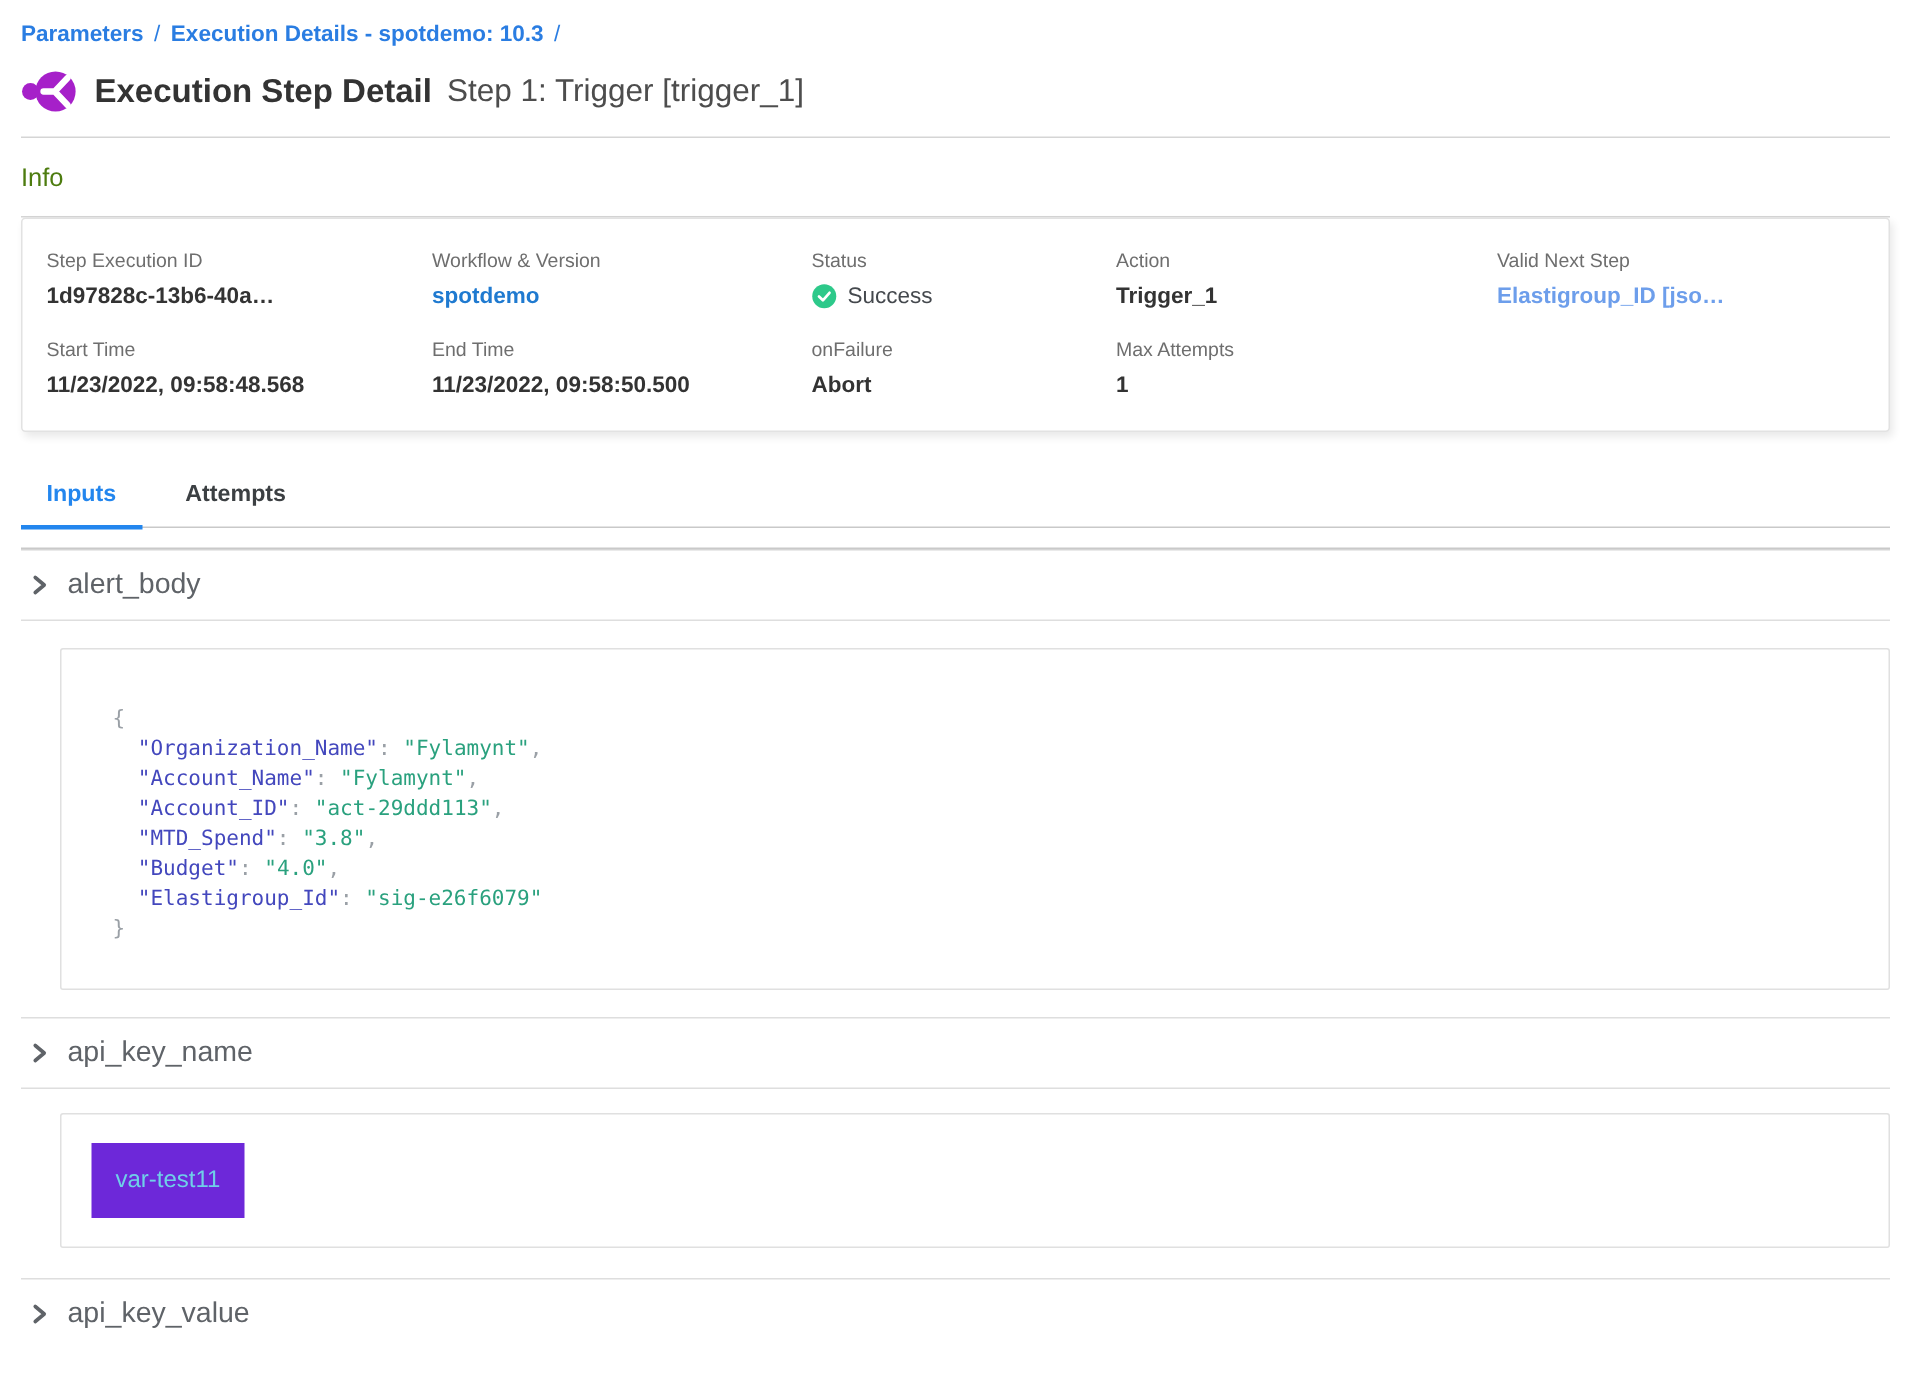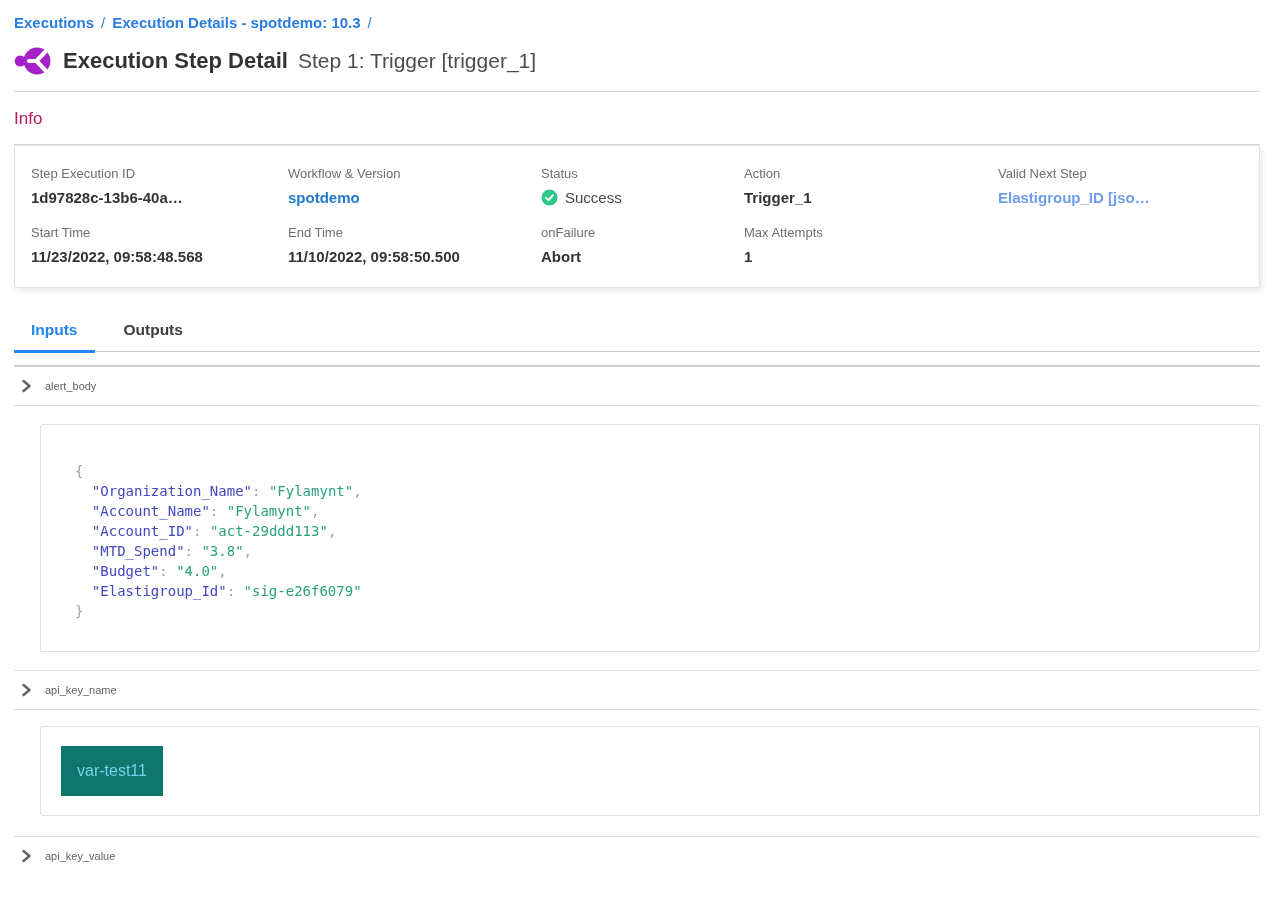--- a/index.html
+++ b/index.html
@@ -21,21 +21,21 @@
   .title-row { display: flex; align-items: center; margin-bottom: 15px; }
   .logo { flex: 0 0 auto; margin-right: 12px; display: flex; }
   .page-title { font-size: 22px; font-weight: 700; color: #333333; }
   .page-subtitle { font-size: 21px; font-weight: 400; color: #4d4d4d; margin-left: 10px; }
 
   .divider { border: none; border-top: 1px solid #d5d5d5; margin: 0; }
   .divider.strong { border-top-color: #c9c9c9; }
   .divider.light { border-top-color: #dedede; }
 
   
-  .info-heading { font-size: 17px; font-weight: 400; color: #be185d; padding: 17px 0 15px 0; }
+  .info-heading { font-size: 17px; font-weight: 400; color: #4d7c0f; padding: 17px 0 15px 0; }
 
   .info-card {
     border: 1px solid #e2e2e2;
     border-radius: 3px;
     box-shadow: 2px 3px 6px rgba(0,0,0,0.09);
     padding: 20px 16px 22px 16px;
     background: #fff;
   }
   .card-grid { display: grid; grid-template-columns: 257px 253px 203px 254px 1fr; row-gap: 19px; }
   .field-label { font-size: 13px; color: #6e6e6e; margin-bottom: 8px; }
@@ -58,21 +58,21 @@
   .tab-spacer { height: 13px; }
 
   
   .params-header { display: flex; align-items: center; padding: 12px 0 12px 16px; }
   .params-title { font-size: 15.5px; font-weight: 600; color: #3b3f44; }
   .params-header .arrow-btn { margin-left: 16px; display: flex; cursor: pointer; }
 
   
   .param-row { display: flex; align-items: center; padding: 12px 0 12px 6px; cursor: pointer; }
   .param-row .chev { display: flex; margin-right: 12px; }
-  .param-label { font-size: 11px; color: #5f6368; }
+  .param-label { font-size: 19px; color: #5f6368; }
 
   
   .code-panel {
     margin: 18px 0 18px 26px;
     border: 1px solid #e0e0e0;
     border-radius: 2px;
     padding: 36px 34px 30px 34px;
     background: #fff;
   }
   .code { font-family: "DejaVu Sans Mono", monospace; font-size: 14px; line-height: 20px; white-space: pre; }
@@ -82,34 +82,34 @@
 
   .value-panel {
     margin: 16px 0 20px 26px;
     border: 1px solid #e0e0e0;
     border-radius: 2px;
     padding: 19px 20px;
     background: #fff;
   }
   .chip {
     display: inline-block;
-    background: #0f766e;
+    background: #6d28d9;
     padding: 16px 16px;
     font-size: 16px;
     color: #6fd0e8;
     min-width: 70px;
   }
 </style>
 </head>
 <body>
 
 <div class="container">
 
   <div class="breadcrumb">
-    <span class="crumb">Executions</span><span class="sep">/</span><span class="crumb">Execution Details - spotdemo: 10.3</span><span class="sep">/</span>
+    <span class="crumb">Parameters</span><span class="sep">/</span><span class="crumb">Execution Details - spotdemo: 10.3</span><span class="sep">/</span>
   </div>
 
   <div class="title-row">
     <span class="logo">
       <svg width="37" height="30" viewBox="0 0 37 30">
         <circle cx="6.3" cy="15" r="5.6" fill="#a620c9"></circle>
         <circle cx="23" cy="15" r="13.4" fill="#a620c9"></circle>
         <path d="M15 15 h7.5 M22.5 15 l8.5 -9 M22.5 15 l8.5 9" stroke="#ffffff" stroke-width="4.2" fill="none" stroke-linecap="round"></path>
       </svg>
     </span>
@@ -158,40 +158,40 @@
         <div class="field-value link-light">Elastigroup_ID [jso…</div>
       </div>
 
       <div>
         <div class="field-label">Start Time</div>
         <div class="field-value">11/23/2022, 09:58:48.568</div>
       </div>
 
       <div>
         <div class="field-label">End Time</div>
-        <div class="field-value">11/10/2022, 09:58:50.500</div>
+        <div class="field-value">11/23/2022, 09:58:50.500</div>
       </div>
 
       <div>
         <div class="field-label">onFailure</div>
         <div class="field-value">Abort</div>
       </div>
 
       <div>
         <div class="field-label">Max Attempts</div>
         <div class="field-value">1</div>
       </div>
 
       <div></div>
     </div>
   </div>
 
   <div class="tabs">
     <div class="tab active">Inputs</div>
-    <div class="tab">Outputs</div>
+    <div class="tab">Attempts</div>
   </div>
 
   <div class="tab-spacer"></div>
   <hr class="divider strong">
 
   <hr class="divider">
 
   <div class="param-row">
     <span class="chev">
       <svg width="13" height="14" viewBox="0 0 13 14">

